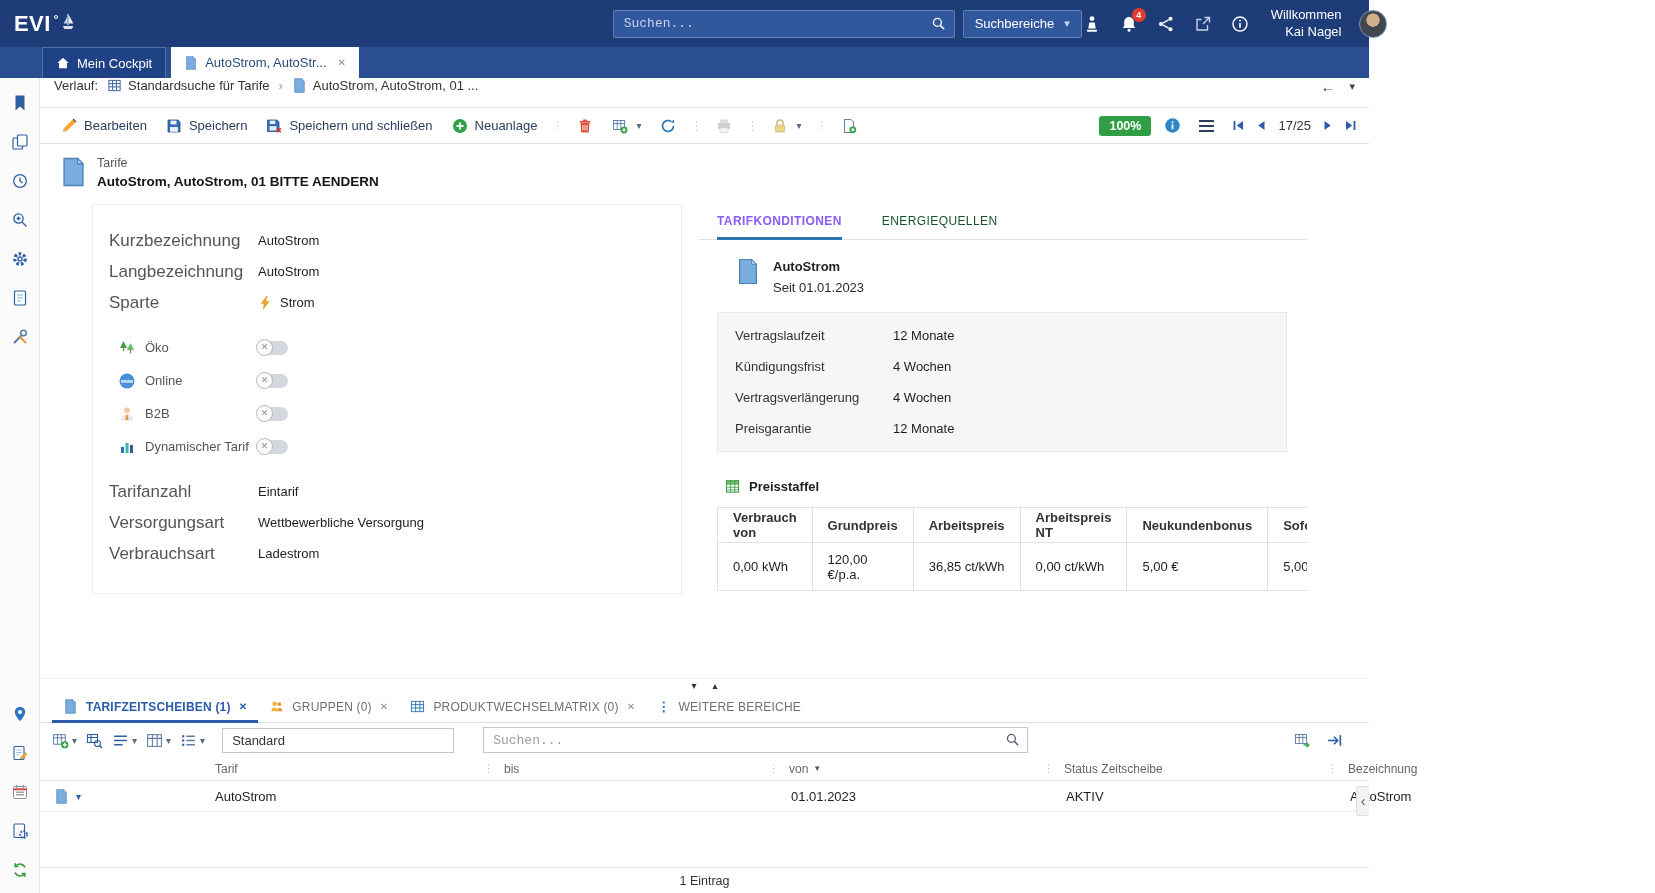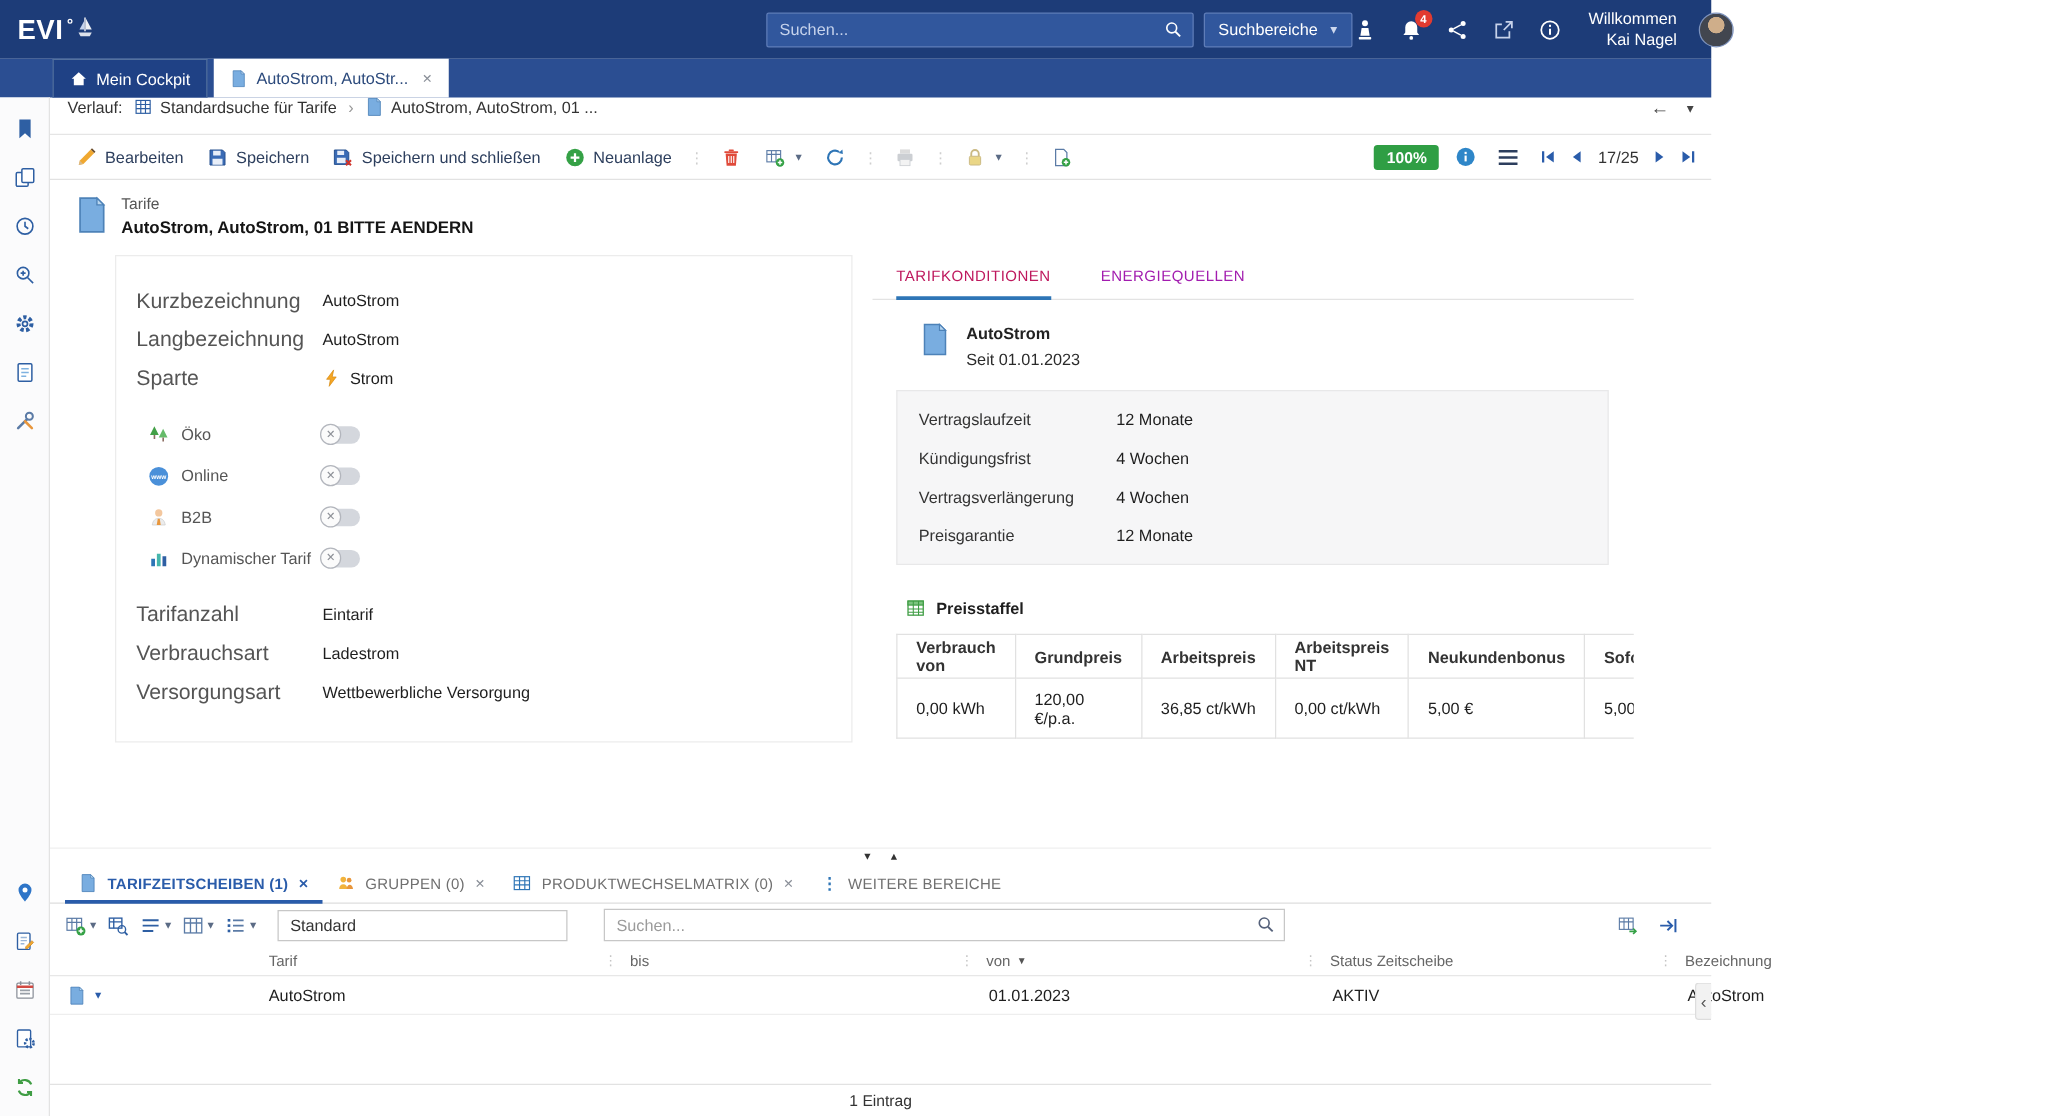--- a/index.html
+++ b/index.html
@@ -1,18 +1,18 @@
 <!DOCTYPE html>
 <html><head>
 <meta charset="utf-8">
 <style>
 *{box-sizing:border-box;margin:0;padding:0}
 html,body{width:1655px;height:893px;font-family:"Liberation Sans",sans-serif;overflow:hidden;background:#fff}
 svg{display:block}
-input{outline:none;font-family:Liberation Sans, sans-serif}
+input{outline:none;font-family:Liberation Mono, monospace}
 .app{width:1369px;height:893px;display:flex;flex-direction:column;position:relative;background:#fff}
 
 
 .topbar{flex:0 0 47px;background:#1d3c78;display:flex;align-items:center;padding:0 16px 0 14px;color:#fff}
 .logo{display:flex;align-items:flex-start;gap:3px;font-size:22px;font-weight:bold;letter-spacing:.4px;line-height:1}
 .logo-dot{width:4px;height:4px;border:1px solid #fff;border-radius:50%;margin-top:2px}
 .top-search{position:relative;width:342px;flex:0 0 auto;margin-left:538px}
 .top-search input{width:100%;height:28px;background:#31579d;border:1px solid #5f7db8;border-radius:2px;color:#fff;font-size:13px;padding:0 32px 0 10px}
 .top-search input::placeholder{color:#c6d3ec}
 .top-search .mag{position:absolute;right:9px;top:6px;width:15px;height:15px;cursor:pointer}
@@ -86,22 +86,22 @@
 .trow{display:flex;align-items:center;min-height:33px;padding-left:9px}
 .trow .ticon{flex:0 0 27px}
 .trow .ticon svg{width:18px;height:18px}
 .tlabel{flex:0 0 113px;font-size:13px;color:#555}
 .toggle{width:30px;height:14px;border-radius:8px;background:#d4d7dd;position:relative;cursor:pointer}
 .knob{position:absolute;left:-2px;top:-2px;width:17px;height:17px;border-radius:50%;background:#fbfbfb;border:1px solid #b3b6bd;color:#8d9097;font-size:9px;display:flex;align-items:center;justify-content:center}
 
 
 .detail-panel{flex:1;display:flex;flex-direction:column;min-width:0}
 .dtabs{flex:0 0 36px;display:flex;align-items:stretch;gap:40px;border-bottom:1px solid #e3e3e3;padding-left:19px}
-.dtab{display:flex;align-items:center;font-size:12px;letter-spacing:.4px;color:#a21caf;border-bottom:3px solid transparent;cursor:pointer;margin-bottom:-1px}
-.dtab.active{color:#be185d;font-weight:normal;border-bottom-color:#2e75b6}
+.dtab{display:flex;align-items:center;font-size:12px;letter-spacing:.4px;color:#14532d;border-bottom:3px solid transparent;cursor:pointer;margin-bottom:-1px}
+.dtab.active{color:#8b5cf6;font-weight:bold;border-bottom-color:#2e75b6}
 .dbody{flex:1;min-height:0;padding:18px 20px 0 19px;overflow:hidden}
 .dcard{display:flex;gap:13px;padding-left:19px}
 .dcard svg{width:24px;height:27px}
 .dcard-title{font-size:13px;font-weight:bold;color:#222;padding-top:1px}
 .dcard-sub{font-size:13px;color:#2b2b2b;margin-top:6px}
 .condbox{margin-top:17px;background:#f6f6f7;border:1px solid #e8e8e9;padding:7px 0}
 .cond-row{display:flex;align-items:center;padding:8px 17px;font-size:13px}
 .cond-label{flex:0 0 158px;color:#333}
 .cond-value{color:#1e1e1e}
 .pricehead{display:flex;align-items:center;gap:9px;margin:27px 0 0 8px}
@@ -571,26 +571,26 @@
                   <span class="knob">✕</span>
                 </span>
             </div>
           </div>
 
           <div class="frow">
             <span class="flabel">Tarifanzahl</span>
             <span class="fvalue">Eintarif</span>
           </div>
           <div class="frow">
+            <span class="flabel">Versorgungsart</span>
+            <span class="fvalue">Wettbewerbliche Versorgung</span>
+          </div>
+          <div class="frow">
             <span class="flabel">Verbrauchsart</span>
             <span class="fvalue">Ladestrom</span>
-          </div>
-          <div class="frow">
-            <span class="flabel">Versorgungsart</span>
-            <span class="fvalue">Wettbewerbliche Versorgung</span>
           </div>
         </section>
 
         <section class="detail-panel">
           <div class="dtabs">
             <div class="dtab active">TARIFKONDITIONEN</div>
             <div class="dtab">ENERGIEQUELLEN</div>
           </div>
           <div class="dbody">
             <div class="dcard">

